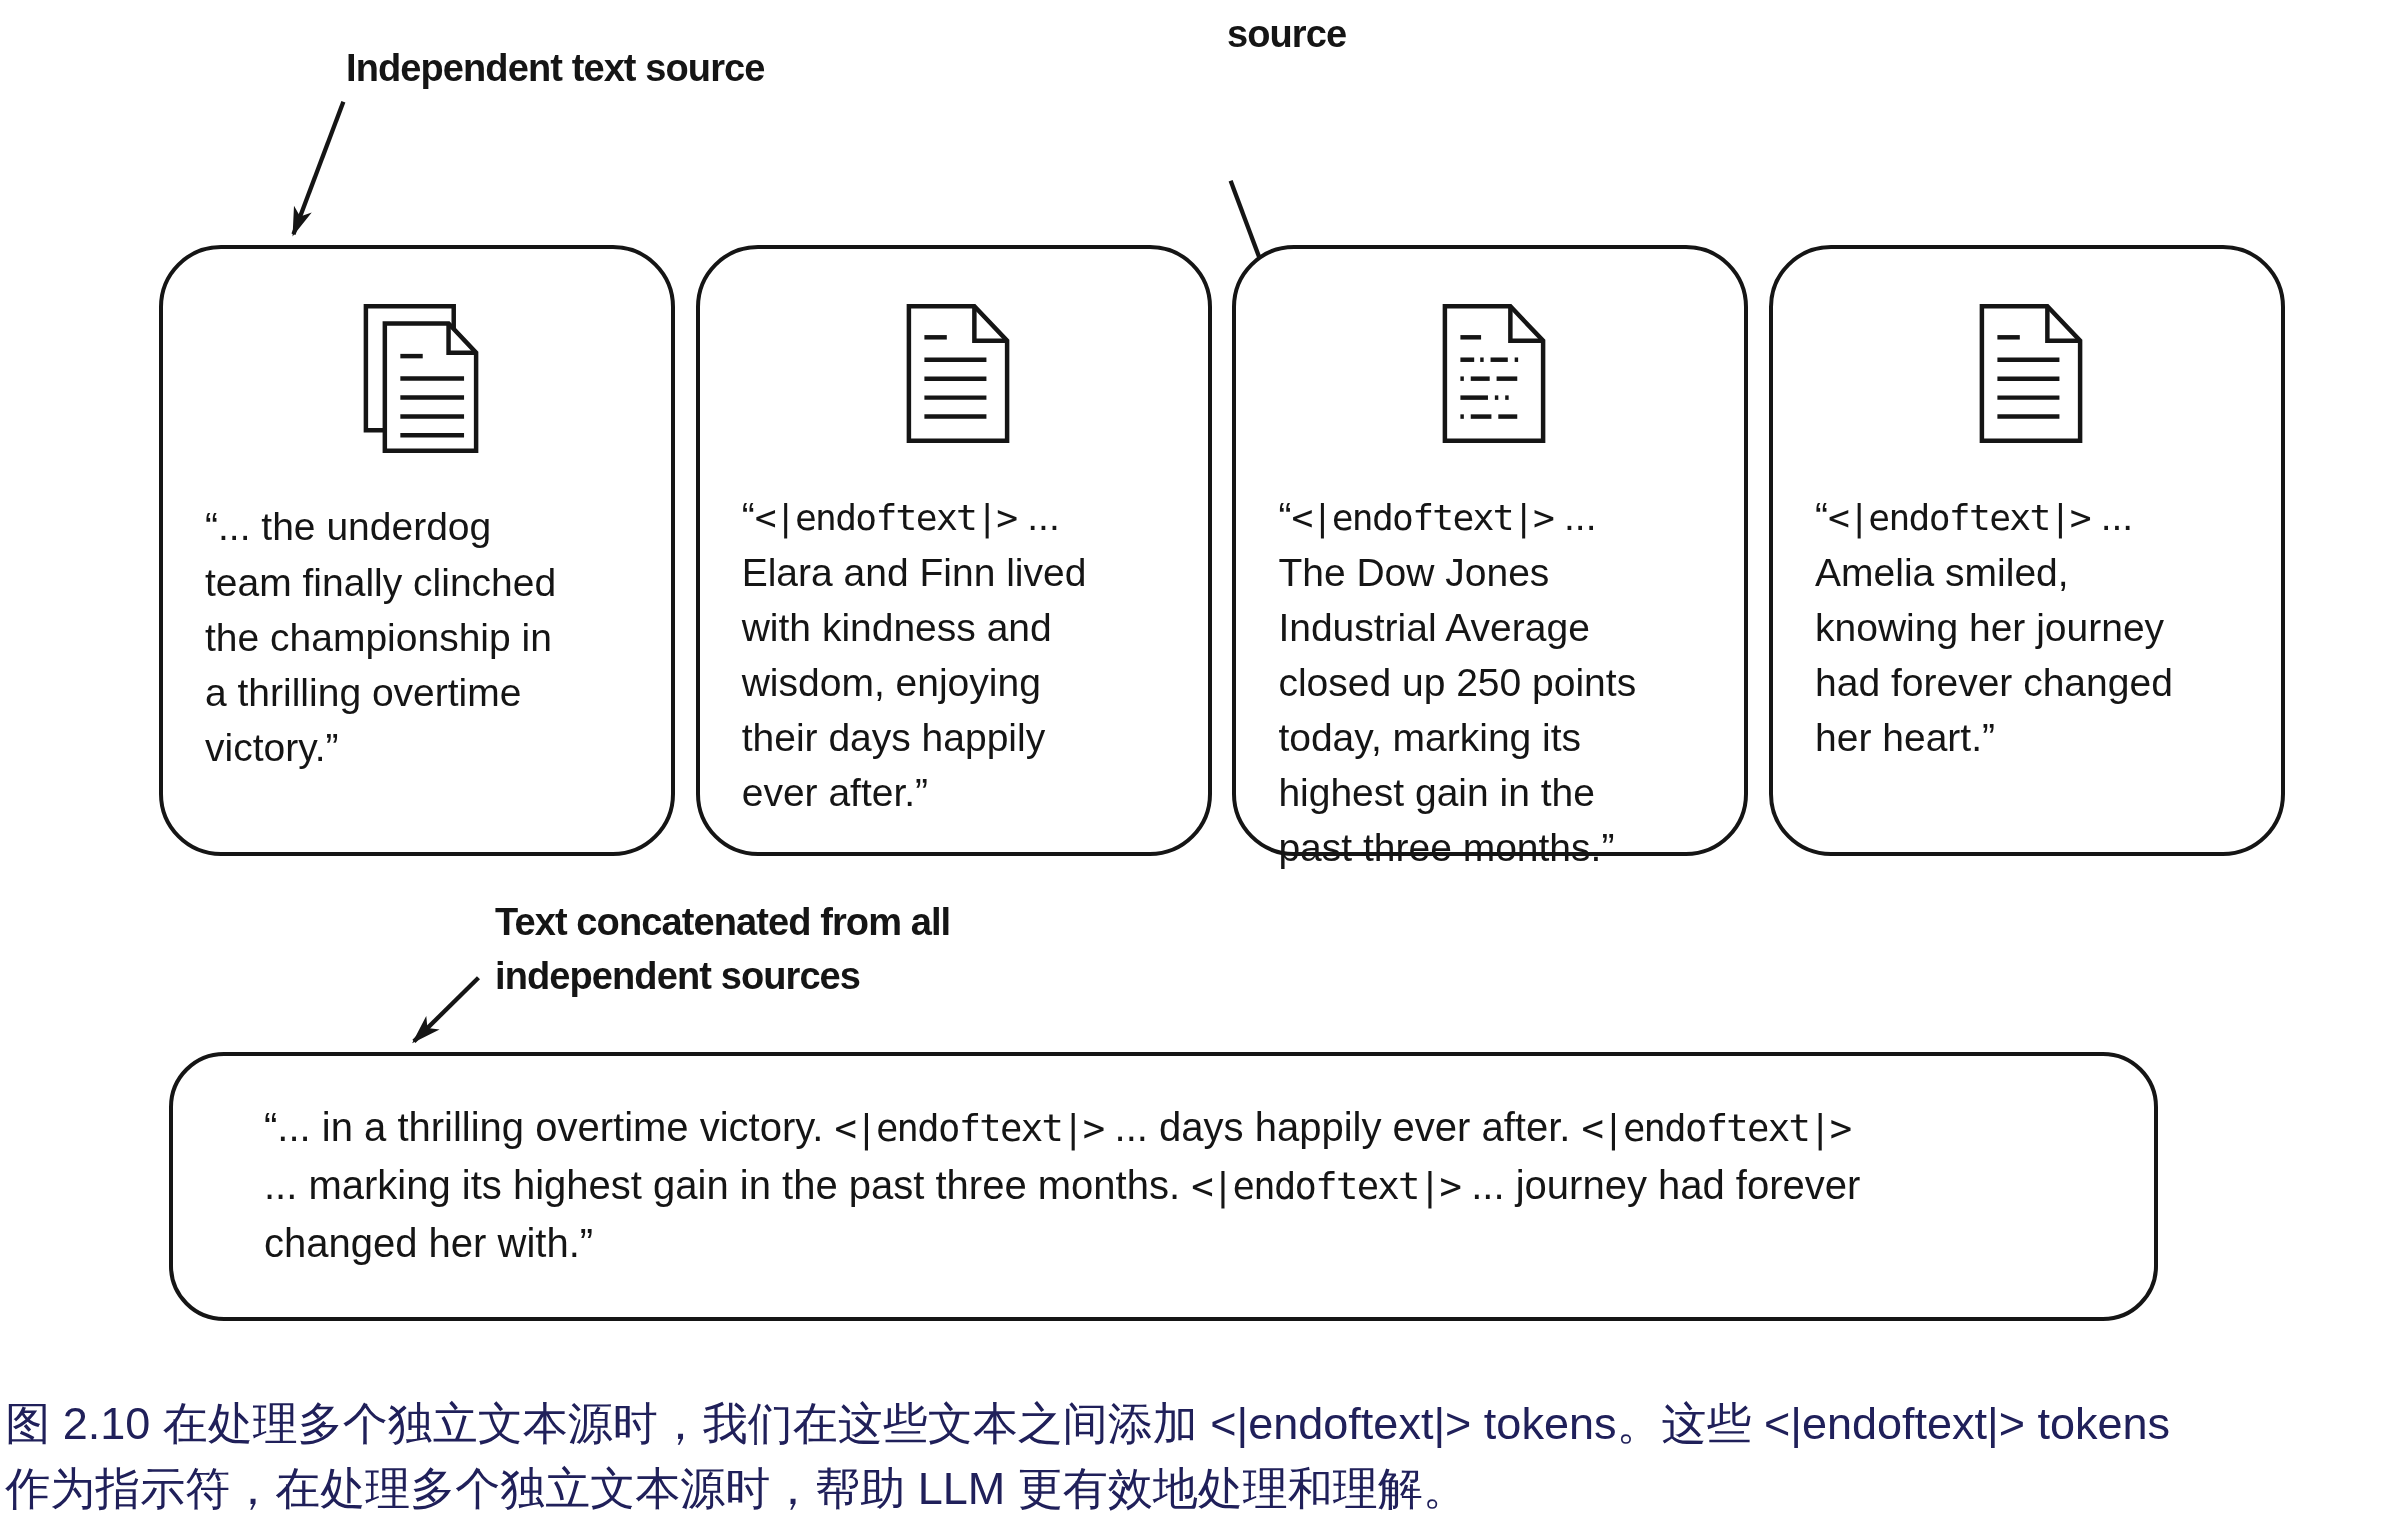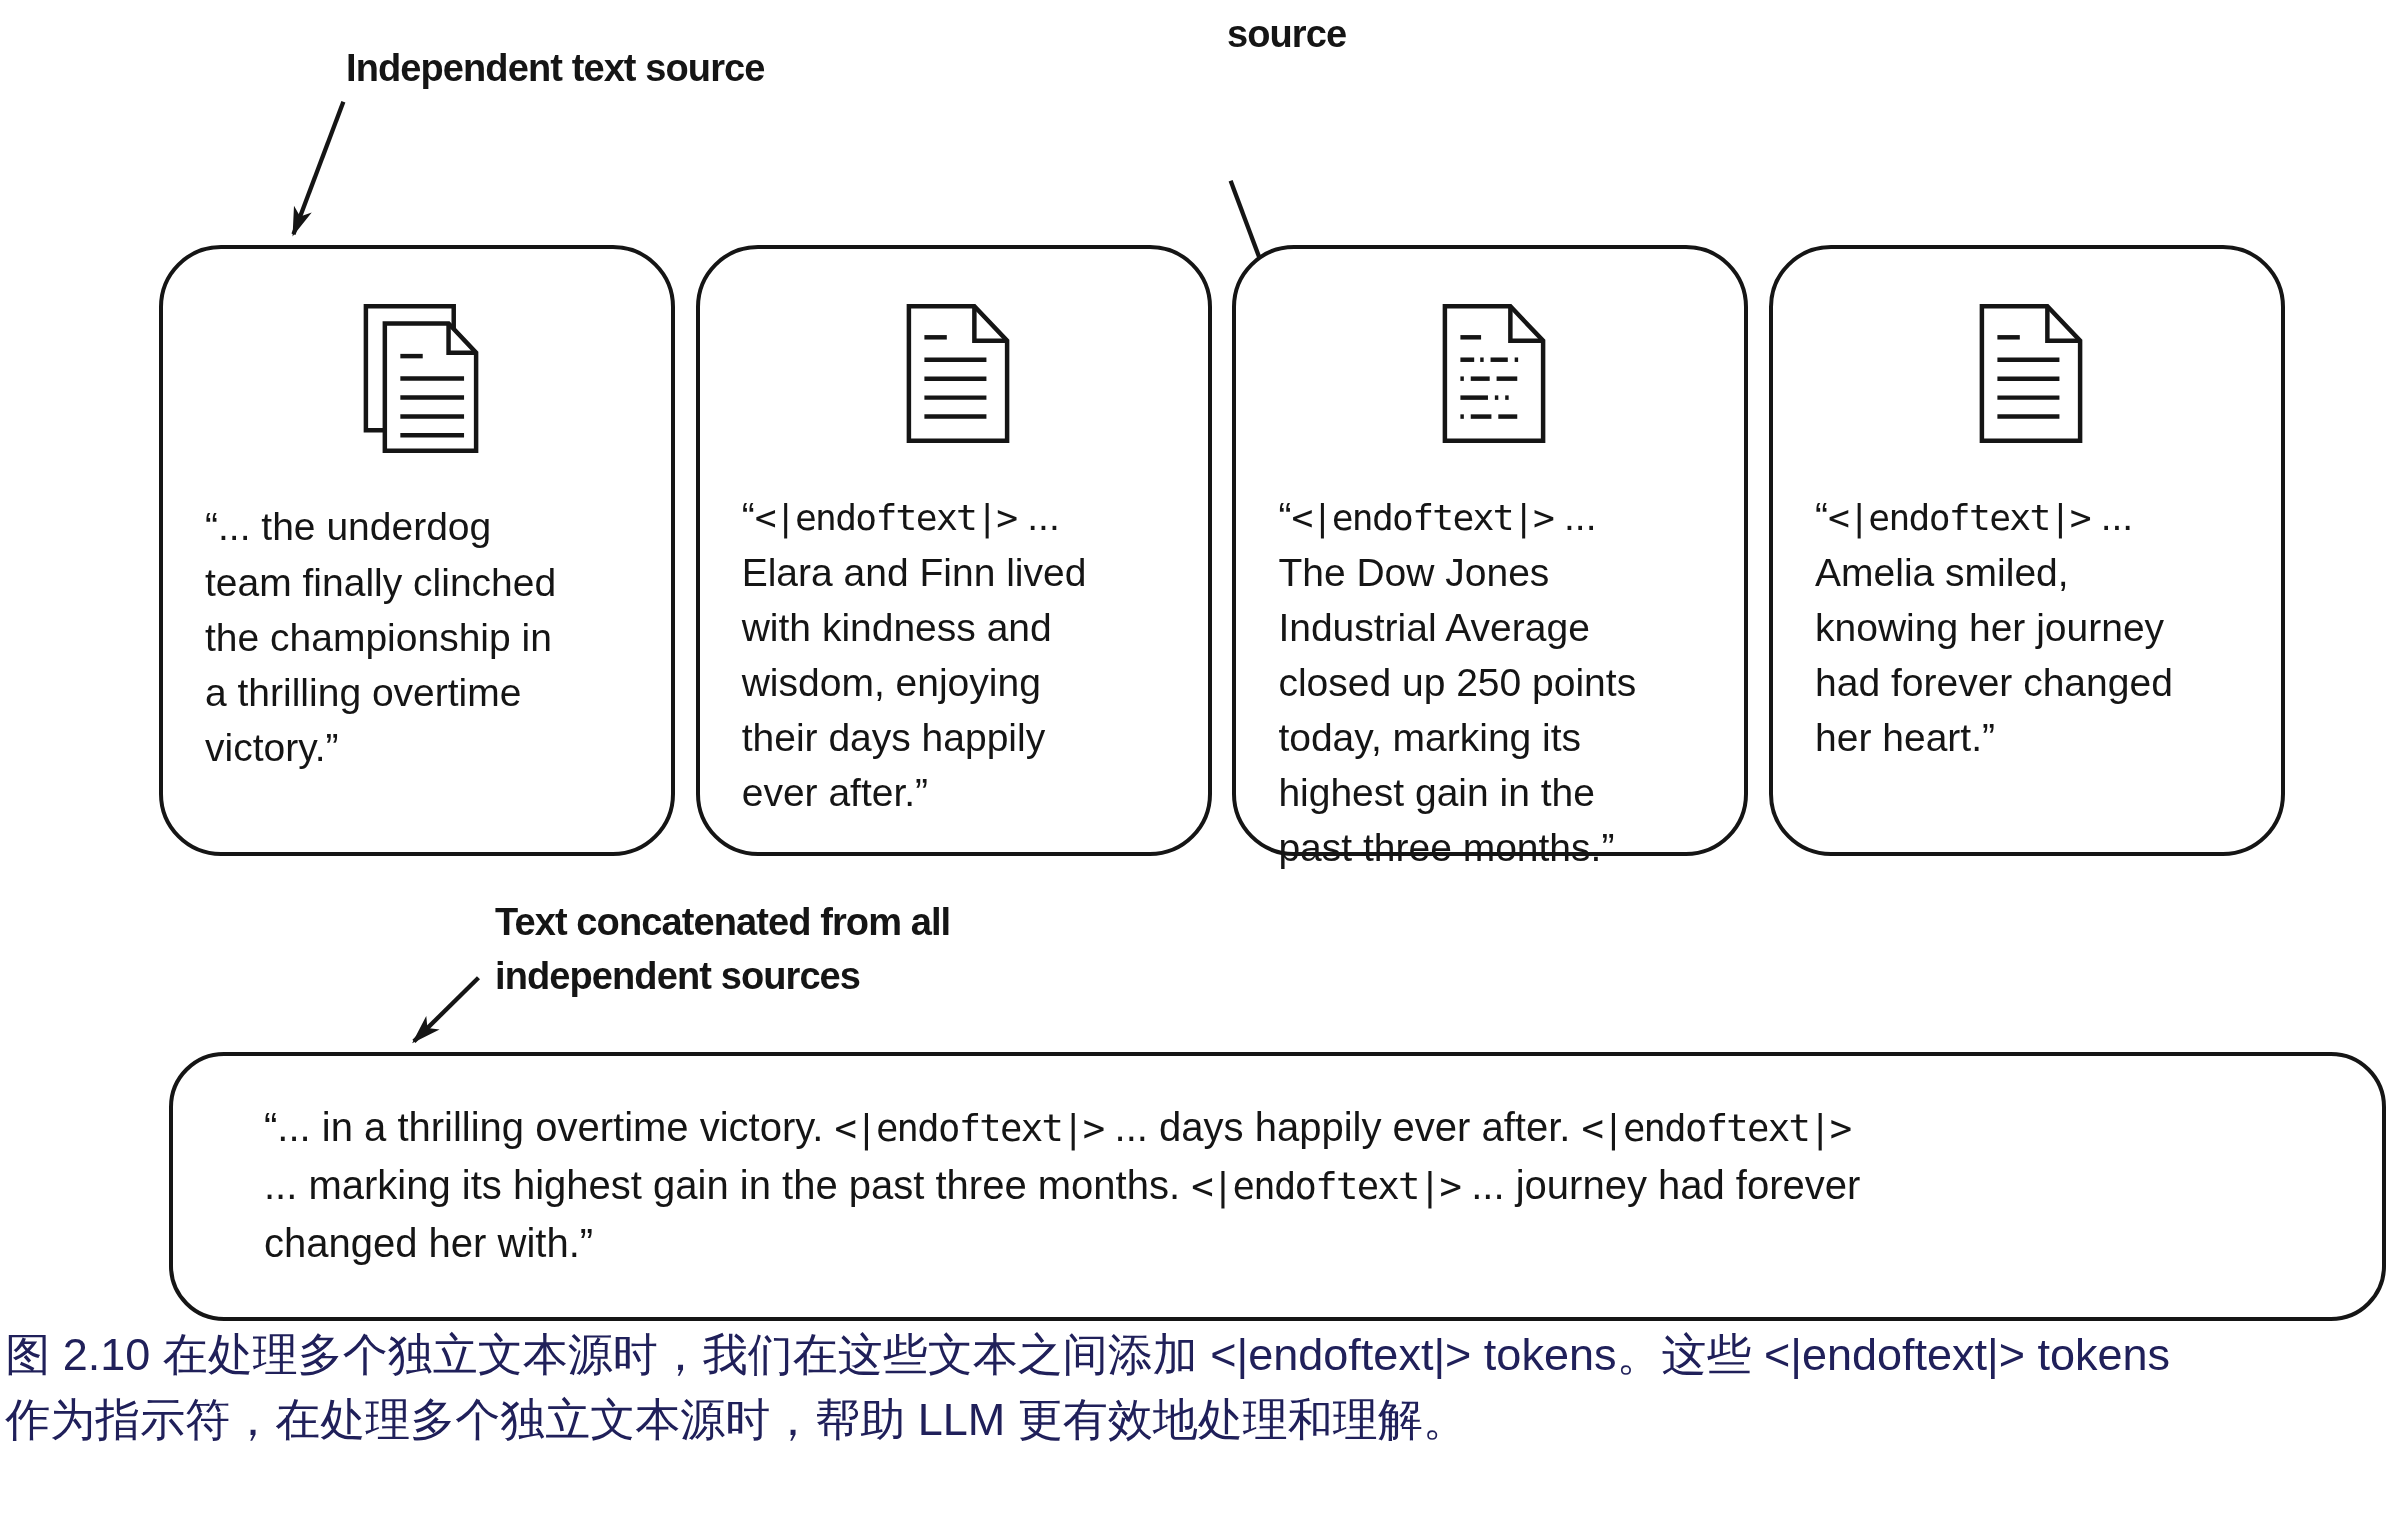--- a/index.html
+++ b/index.html
@@ -36,28 +36,28 @@
     margin:43px 29px 0 34px;
     font-size:39px;line-height:55px;text-align:left;
   }
   .mono{
     font-family:"DejaVu Sans Mono","Liberation Mono",monospace;
     font-size:0.93em;letter-spacing:-1.7px;
   }
   .pre-wrap{white-space:pre-line;}
   .concat-box{
     position:absolute;left:169px;top:1052px;
-    width:2217px;height:269px;box-sizing:border-box;
+    width:1989px;height:269px;box-sizing:border-box;
     border:4.3px solid var(--ink);border-radius:55px;
     background:var(--bg);
   }
   .concat-text{margin:43px 34px 0 91px;font-size:40px;line-height:57px;}
   .concat-text .cline{white-space:nowrap;}
   .caption{
-    position:absolute;left:5.2px;top:1322px;width:2393px;
+    position:absolute;left:5.2px;top:1391px;width:2393px;
     font-size:45px;line-height:65px;color:var(--caption);
   }
   .caption div{white-space:nowrap;}
 </style>
 </head>
 <body>
 
 <div class="canvas">
 
   <svg class="arrows" viewBox="0 0 2790 1780" width="2401" height="1532">

